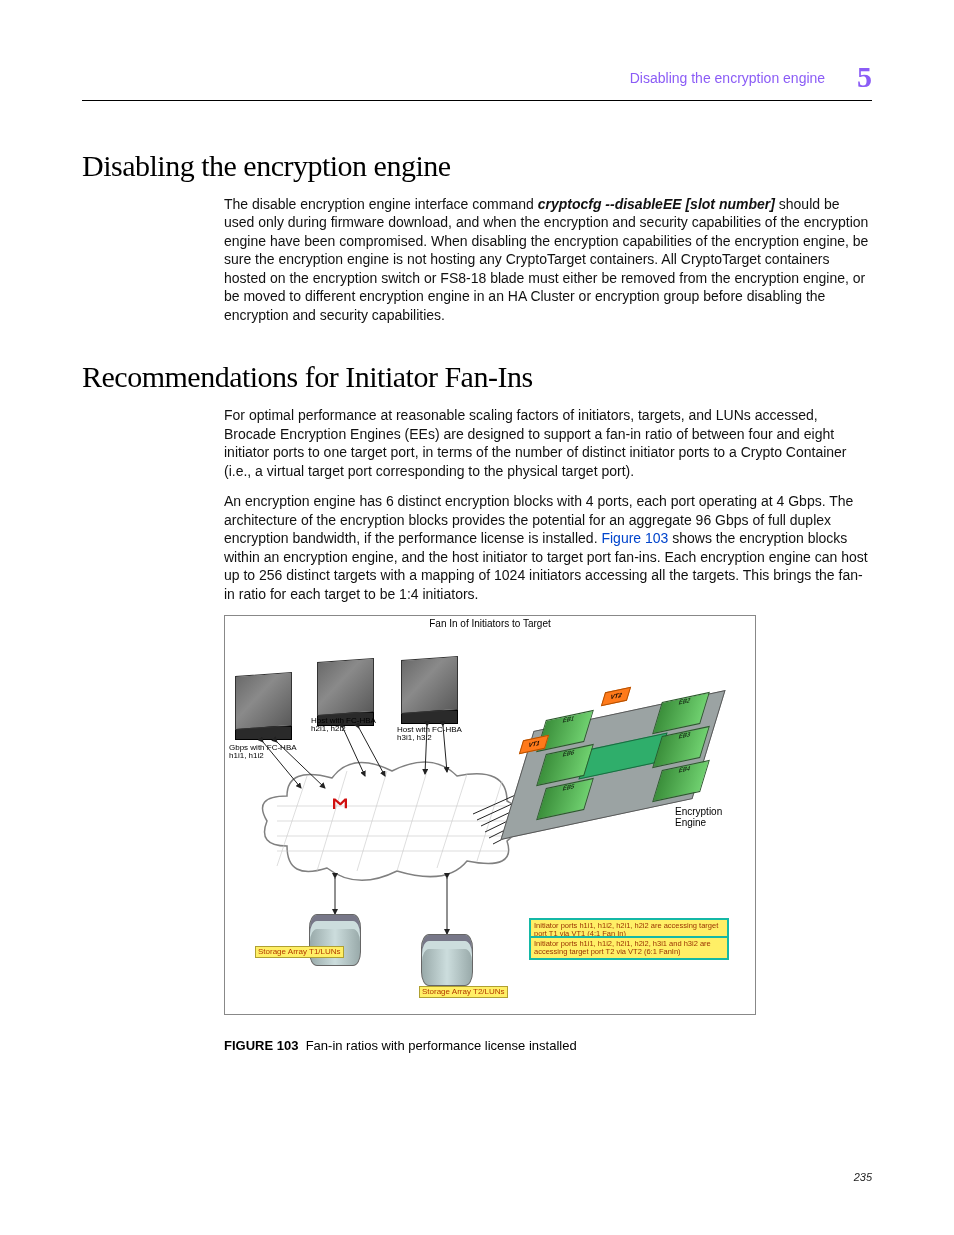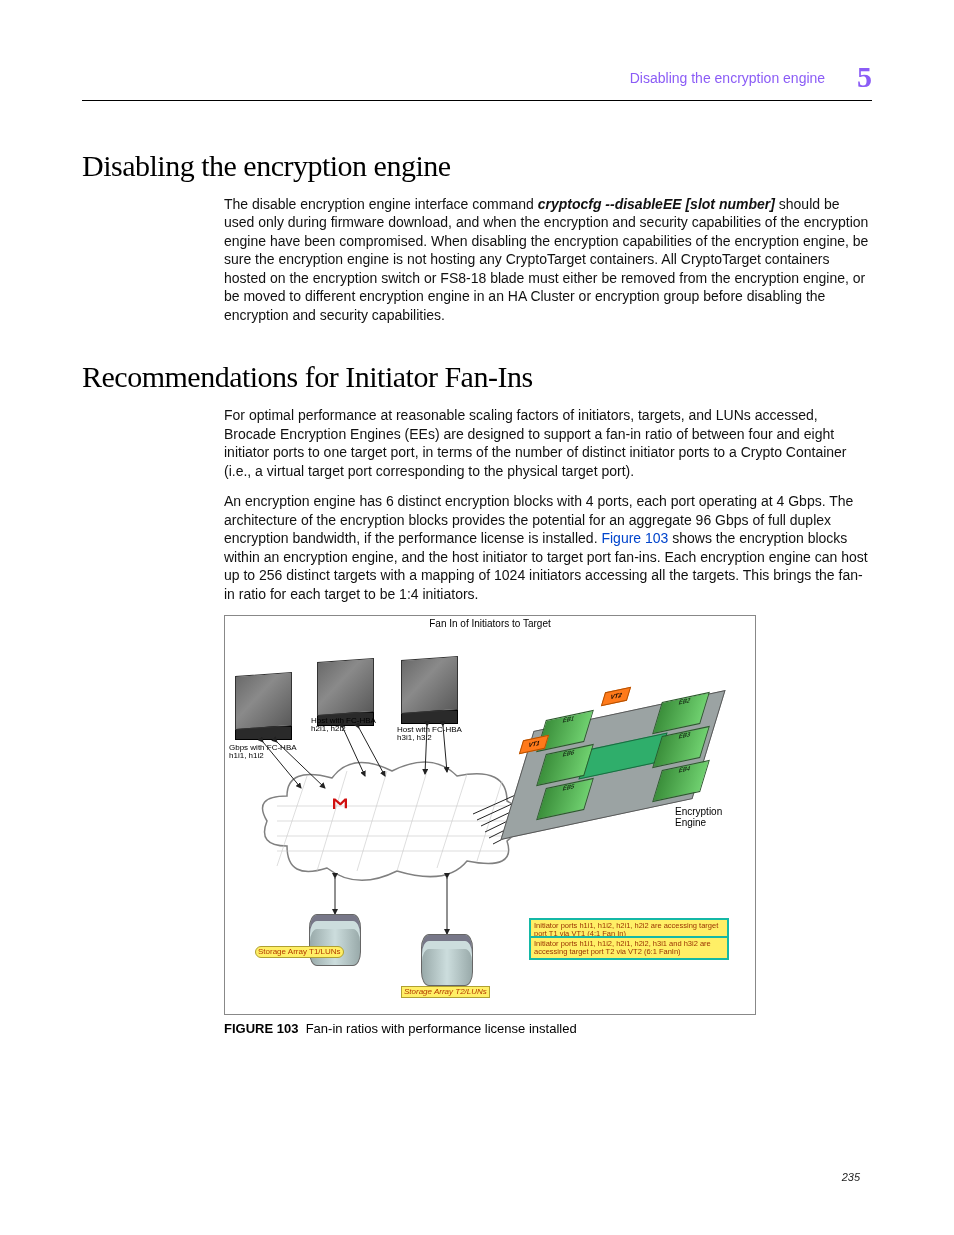--- a/index.html
+++ b/index.html
@@ -186,35 +186,35 @@
   .redglyph {
     position: absolute;
     left: 108px; top: 176px;
     font-size: 20px;
     color: #d01010;
     font-weight: 900;
     transform: rotate(90deg);
   }
   .figcap {
     font-size: 13px;
-    margin-top: 6px;
+    margin-top: 23px;
   }
   .figcap b { font-weight: 800; }
   .footer {
     position: absolute;
     left: 82px;
     bottom: 40px;
     width: 790px;
     font-size: 11px;
     font-style: italic;
     color: #222;
   }
   .footer .pn {
     position: absolute;
-    right: 12px;
+    right: 0;
     bottom: 12px;
     font-style: italic;
   }
 </style>
 </head>
 <body>
 
 <div class="page">
   <div class="running-head">
     <span>Disabling the encryption engine</span>
@@ -310,26 +310,26 @@
         <div class="eb" style="left:140px; top:48px;">EB3</div>
         <div class="eb" style="left:140px; top:82px;">EB4</div>
         <div class="vt" style="left:4px; top:54px;">VT1</div>
         <div class="vt" style="left:86px; top:6px;">VT2</div>
         <div class="ebl" style="left:158px; top:122px;">Encryption Engine</div>
       </div>
 
       <div class="storage" style="left:84px; top:298px;">
           <div class="cyl"></div>
         </div>
-      <div class="stolabel" style="left:30px; top:330px;border-radius:6px;">Storage Array T1/LUNs</div>
+      <div class="stolabel" style="left:30px; top:330px;">Storage Array T1/LUNs</div>
 
       <div class="storage" style="left:196px; top:318px;">
           <div class="cyl"></div>
         </div>
-      <div class="stolabel" style="left:176px; top:370px;font-style:italic;">Storage Array T2/LUNs</div>
+      <div class="stolabel" style="left:194px; top:370px;">Storage Array T2/LUNs</div>
 
       <div class="callout" style="top:302px;">Initiator ports h1i1, h1i2, h2i1, h2i2 are accessing target port T1 via VT1 (4:1 Fan In)</div>
       <div class="callout" style="top:320px;">Initiator ports h1i1, h1i2, h2i1, h2i2, h3i1 and h3i2 are accessing target port T2 via VT2 (6:1 FanIn)</div>
     </div>
 
     <div class="figcap">
       <b>FIGURE 103</b>&nbsp;&nbsp;<span>Fan-in ratios with performance license installed</span>
     </div>
   </div>
 </div>

